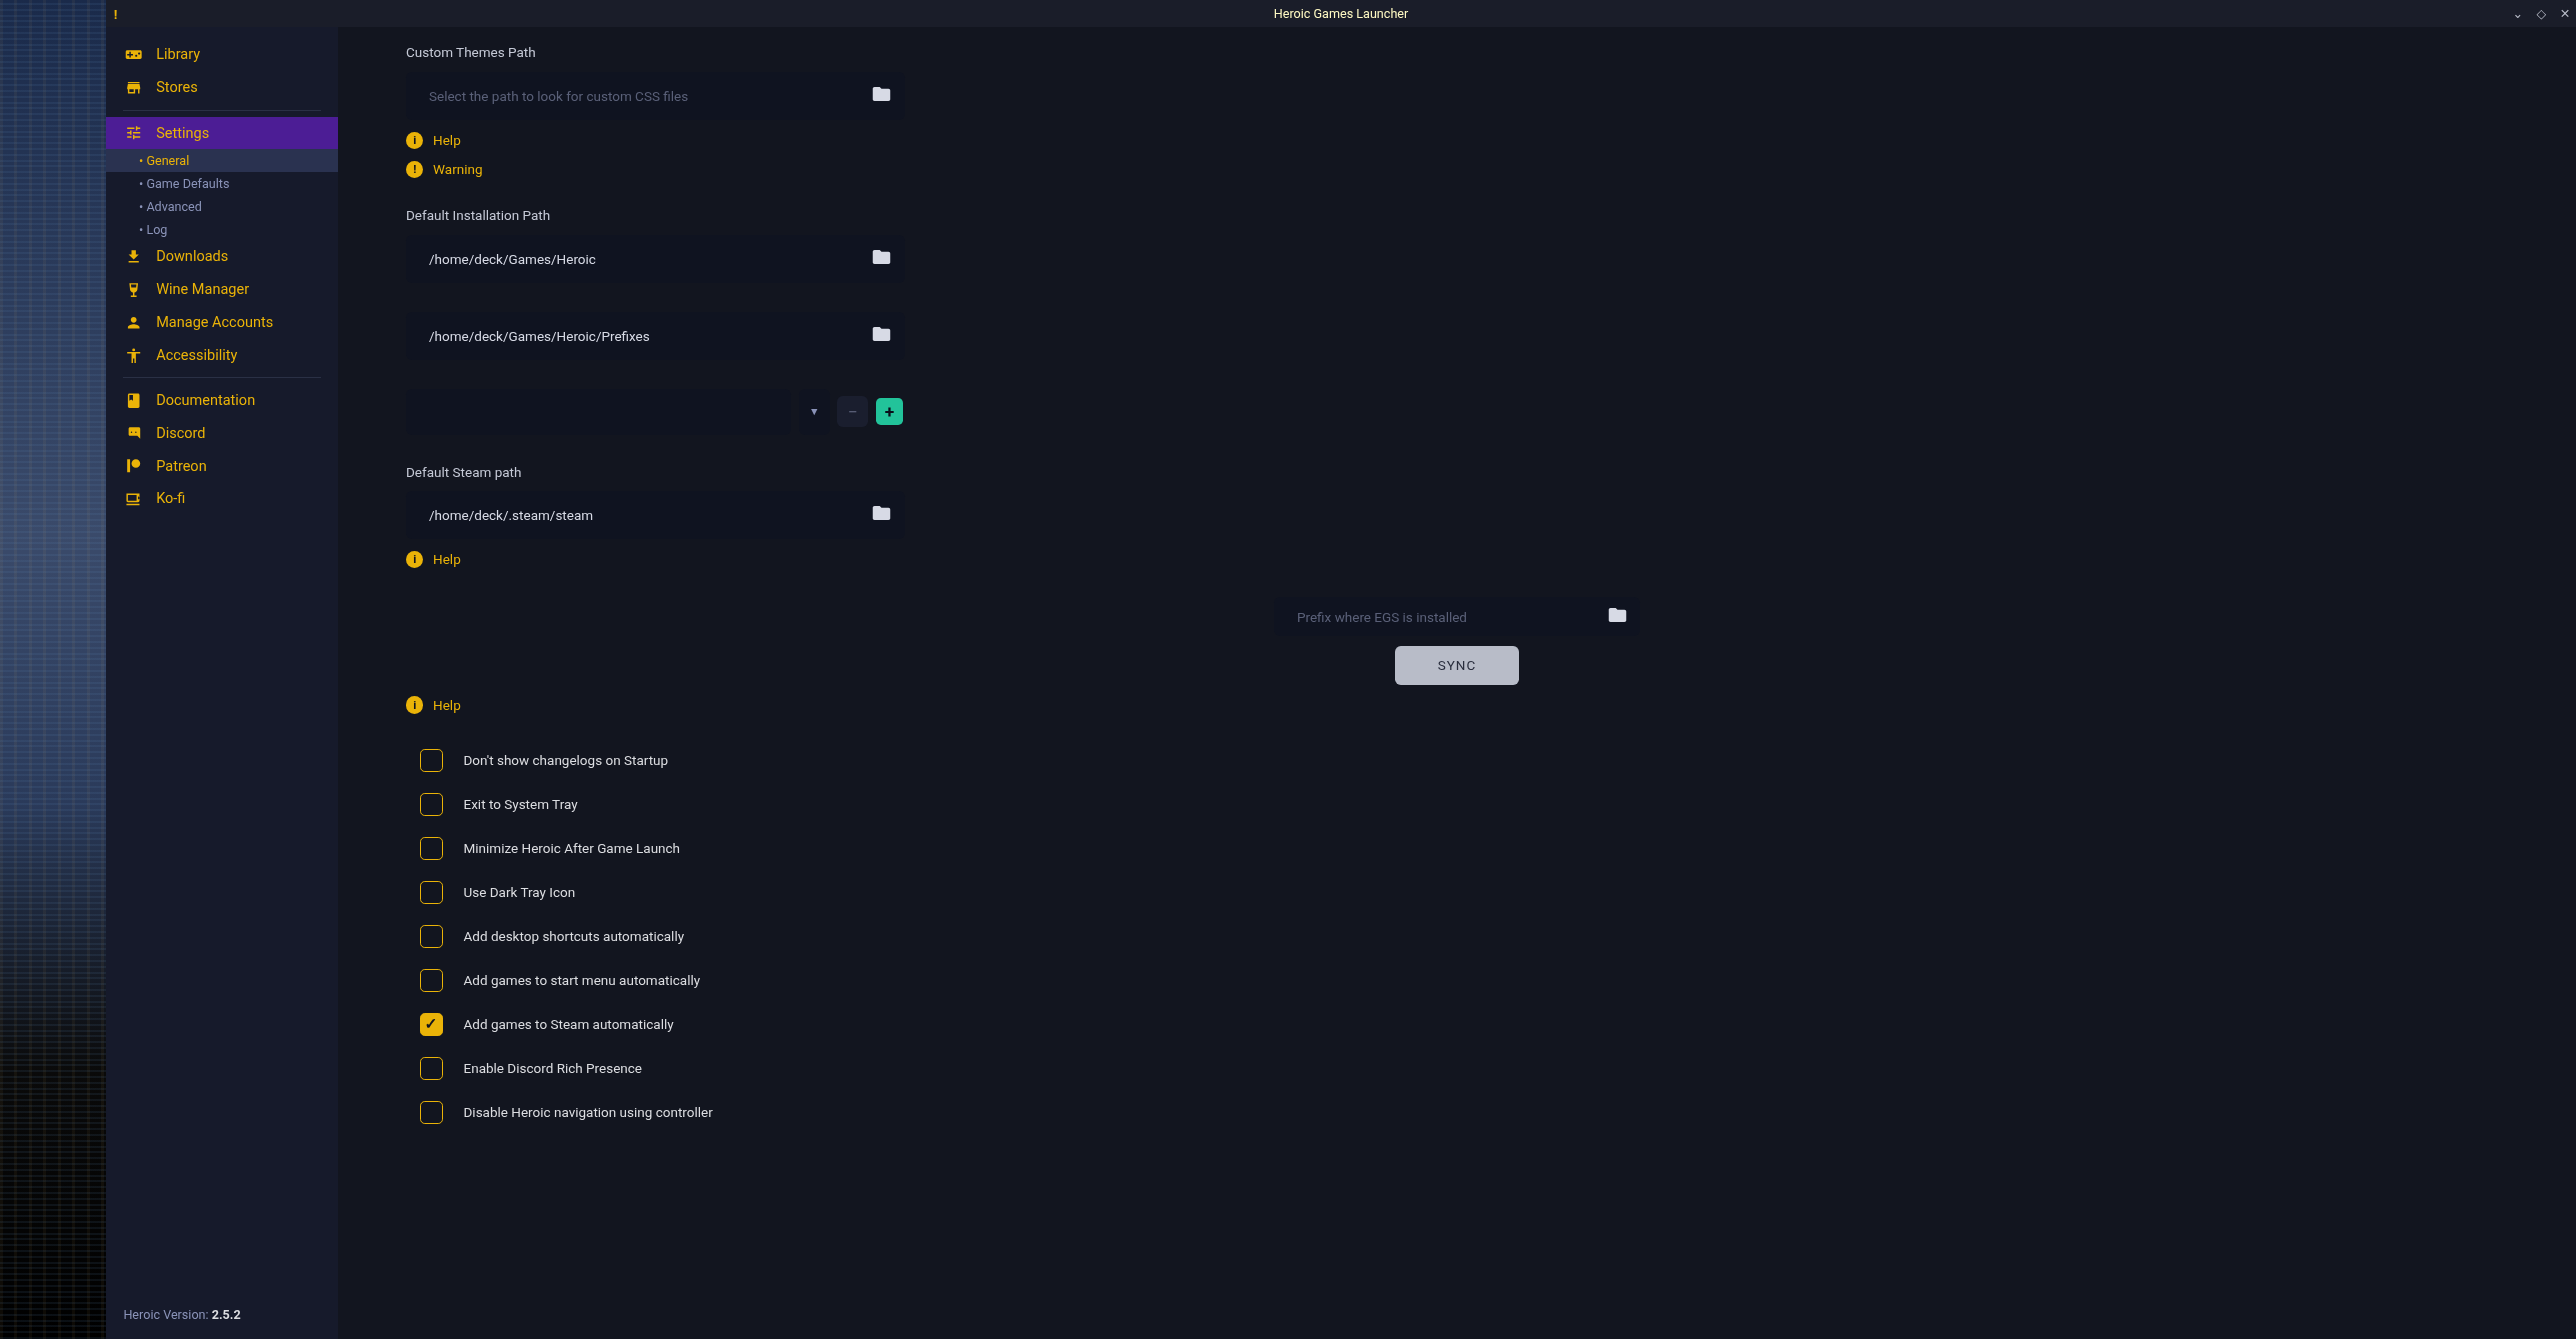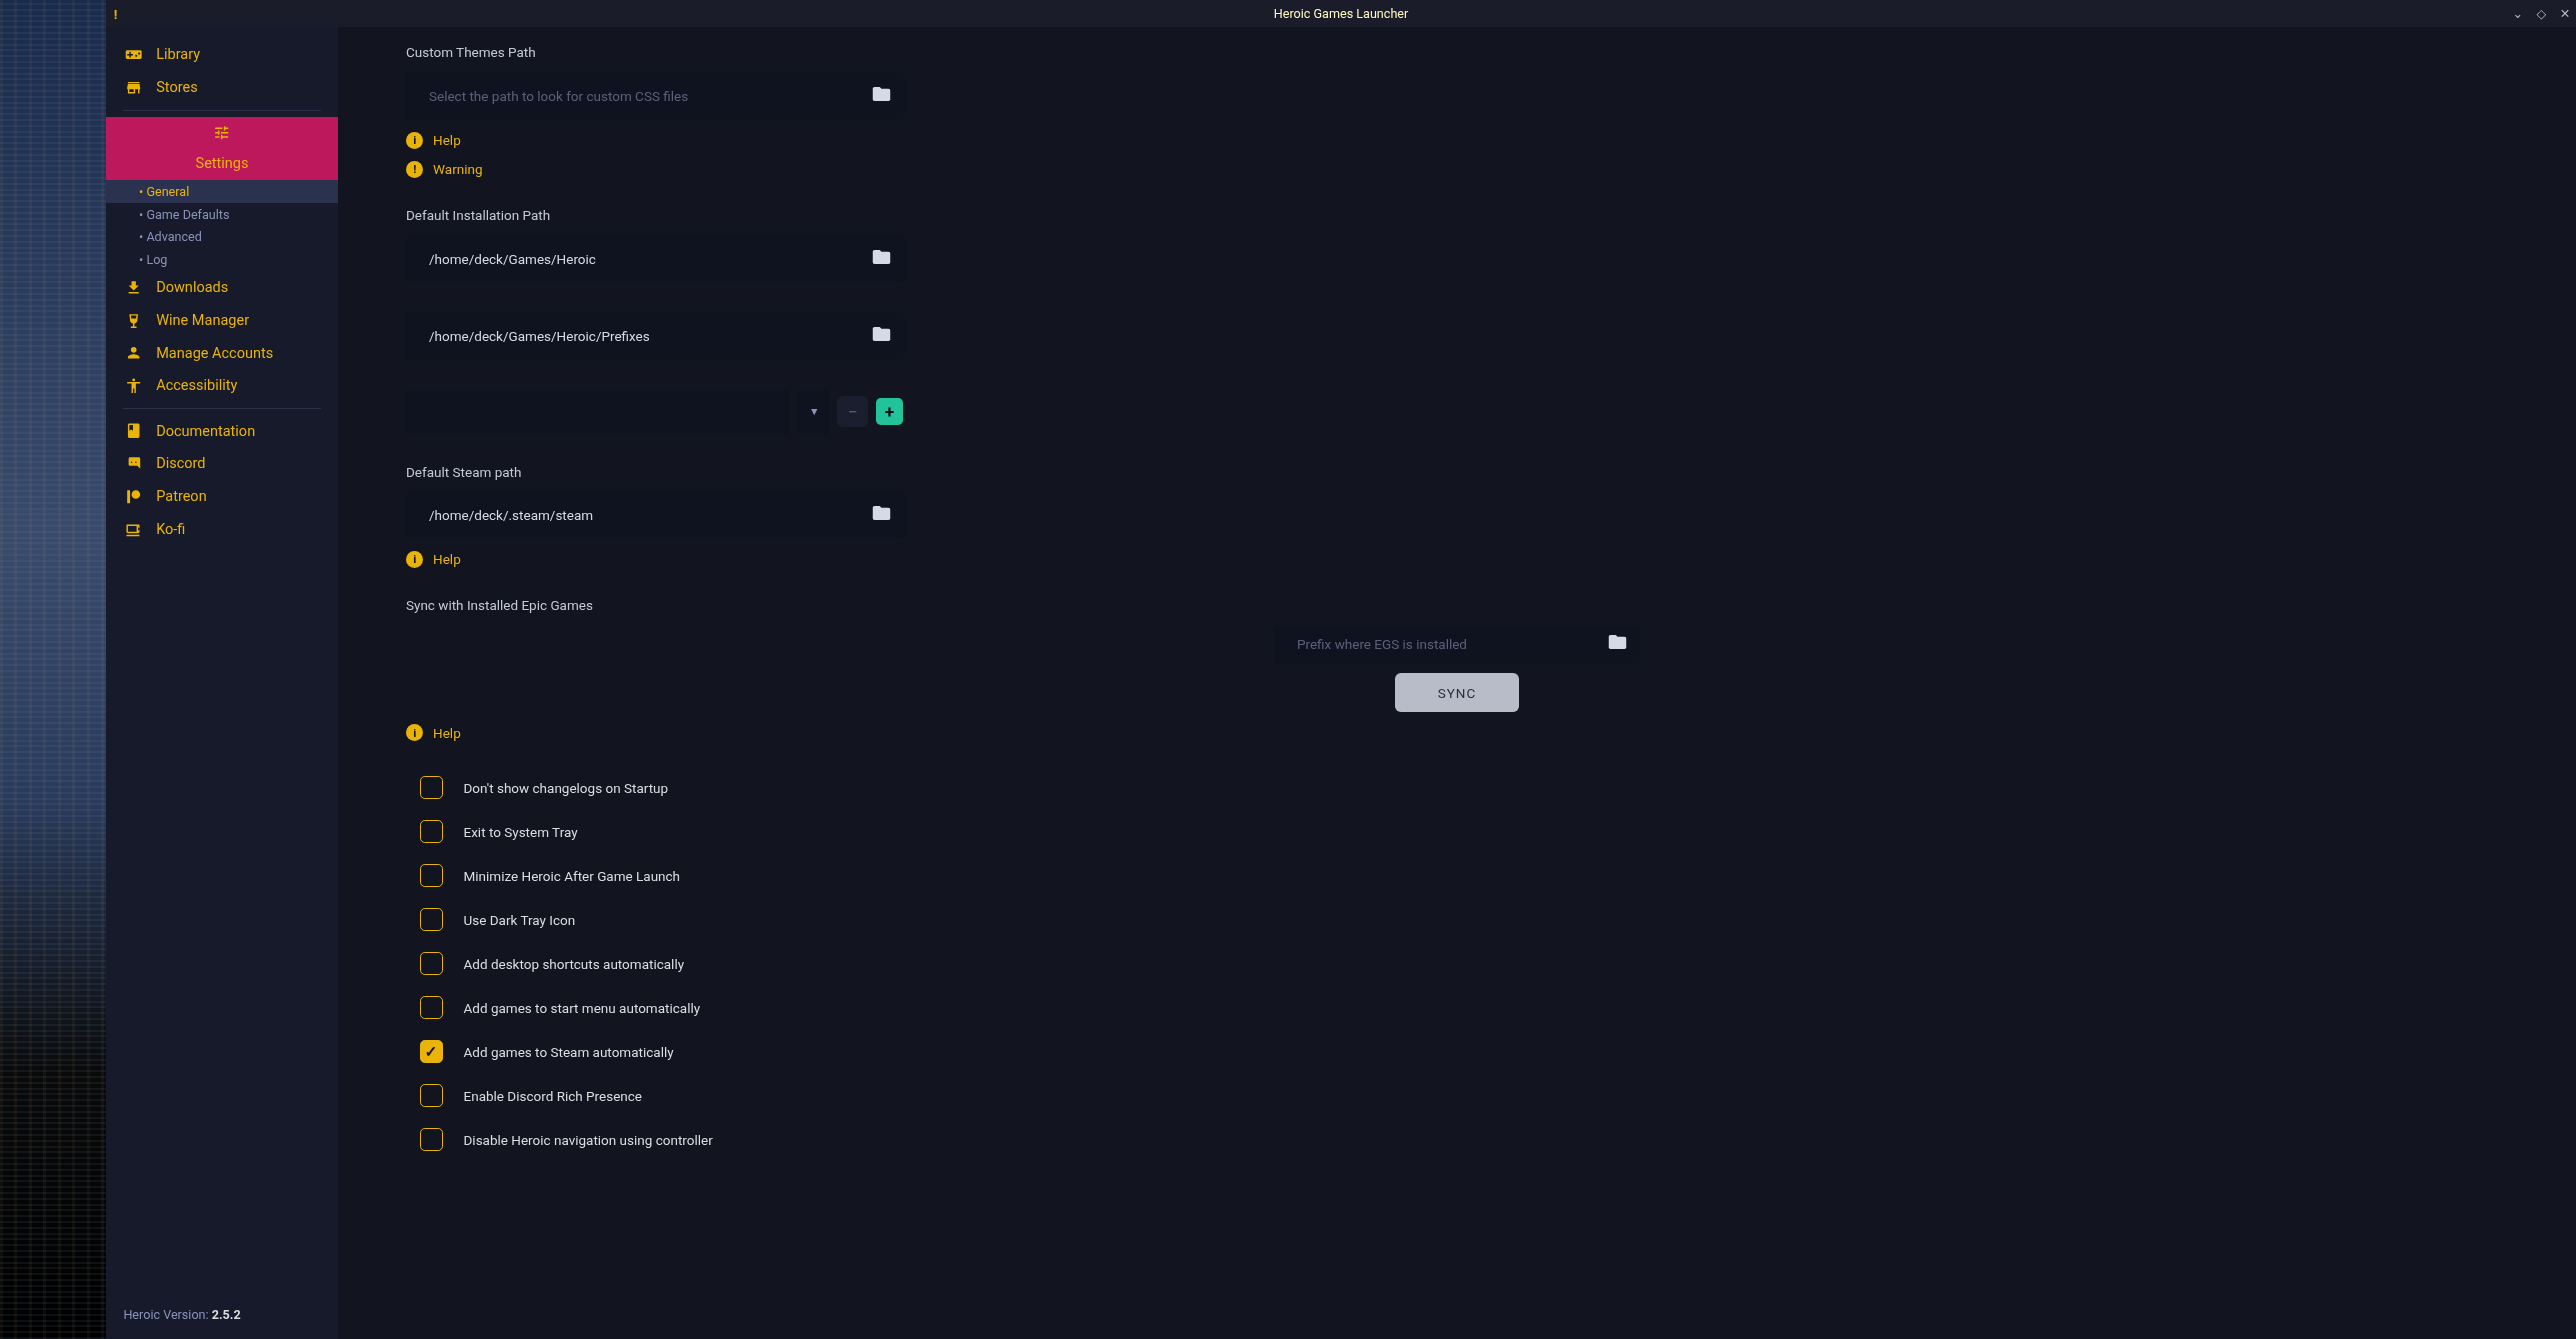--- a/index.html
+++ b/index.html
@@ -9,21 +9,21 @@
 .desktop-strip::before { content: ""; position: absolute; inset: 0; background: repeating-linear-gradient(0deg, rgba(100,150,200,0.1) 0px, rgba(100,150,200,0.1) 1.9px, transparent 1.9px, transparent 5.8px), repeating-linear-gradient(90deg, rgba(255,200,100,0.05) 0px, rgba(255,200,100,0.05) 2.9px, transparent 2.9px, transparent 14.5px); }
 .app-window { flex: 1; display: flex; flex-direction: column; background: #12151f; }
 .titlebar { height: 27px; background: #1a1d29; display: flex; align-items: center; position: relative; padding: 0 7.7px; }
 .titlebar-icon { color: #eab308; font-size: 13.5px; font-weight: bold; }
 .titlebar-title { position: absolute; left: 50%; transform: translateX(-50%); font-size: 12.6px; color: #fef9c3; }
 .window-controls { position: absolute; right: 5.8px; display: flex; gap: 13.5px; }
 .window-controls span { color: #b8bcc8; font-size: 12.6px; cursor: pointer; }
 .app-body { flex: 1; display: flex; overflow: hidden; }
 .sidebar { width: 232px; background: #161a2b; display: flex; flex-direction: column; padding-top: 11.6px; }
 .nav-item { display: flex; align-items: center; gap: 13.5px; padding: 7.7px 19.3px; color: #eab308; font-size: 14.5px; cursor: pointer; }
-.nav-item.active-parent { background: #be185d; flex-direction: column; }
+.nav-item.active-parent { background: #4c1d95; }
 .nav-item .icon { width: 17.4px; height: 17.4px; display: inline-flex; align-items: center; justify-content: center; }
 .nav-item svg { width: 17.4px; height: 17.4px; fill: #eab308; }
 .sub-item { padding: 3.9px 19.3px 3.9px 33px; font-size: 12.6px; color: #8a93b8; cursor: pointer; }
 .sub-item.active { background: #2a3250; color: #eab308; border-radius: 0; }
 .divider { height: 1px; background: #2a3045; margin: 5.8px 17.4px; }
 .version { margin-top: auto; padding: 11.6px 17.4px 17.4px; font-size: 12.6px; color: #8a93b8; }
 .version b { color: #dcdde1; }
 .content { flex: 1; overflow-y: auto; padding: 17.4px 68px 39px 68px; background: #12151f; }
 .form-group { margin-bottom: 29px; }
 .label { font-size: 13.5px; color: #c5c9d6; margin-bottom: 11.6px; display: block; }
@@ -226,21 +226,20 @@
                   <path d="M20 6h-8l-2-2H4c-1.1 0-2 .9-2 2v12c0 1.1.9 2 2 2h16c1.1 0 2-.9 2-2V8c0-1.1-.9-2-2-2z"></path>
                 </svg></span>
           </div>
           <div class="help-row help">
             <span class="circle-icon">i</span>
             <span>Help</span>
           </div>
         </div>
 
         <div class="form-group">
-          <span class="label">Sync with Installed Epic Games</span>
           <div class="sync-row">
             <div class="sync-input-wrap">
               <input class="sync-input" placeholder="Prefix where EGS is installed" style="">
               <span class="folder-btn"><svg viewBox="0 0 24 24">
                     <path d="M20 6h-8l-2-2H4c-1.1 0-2 .9-2 2v12c0 1.1.9 2 2 2h16c1.1 0 2-.9 2-2V8c0-1.1-.9-2-2-2z"></path>
                   </svg></span>
             </div>
             <button class="sync-btn">SYNC</button>
           </div>
           <div class="help-row help">

